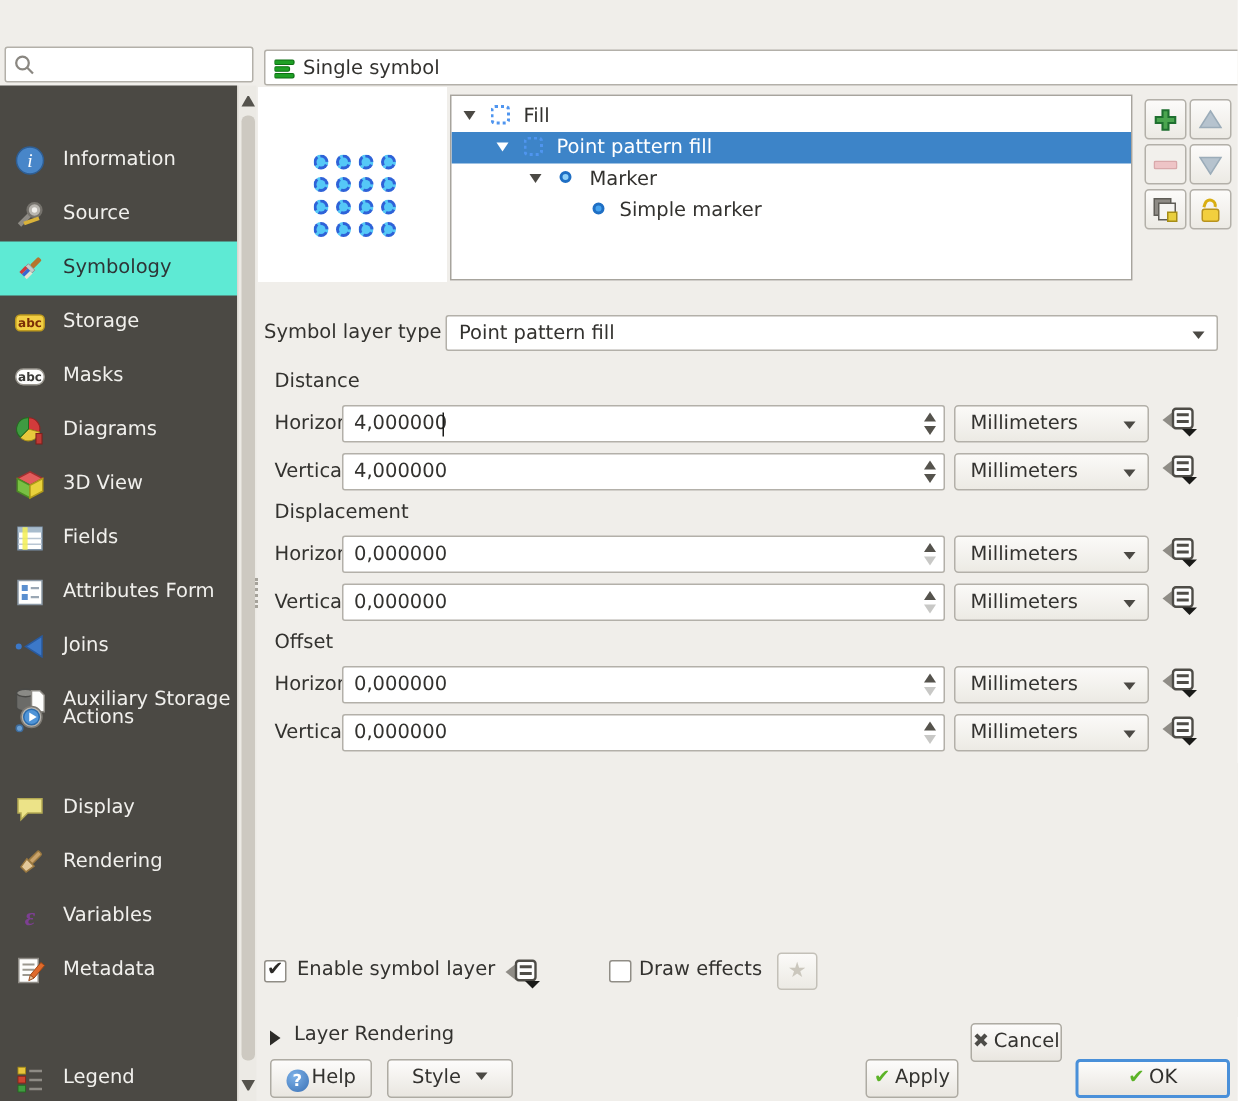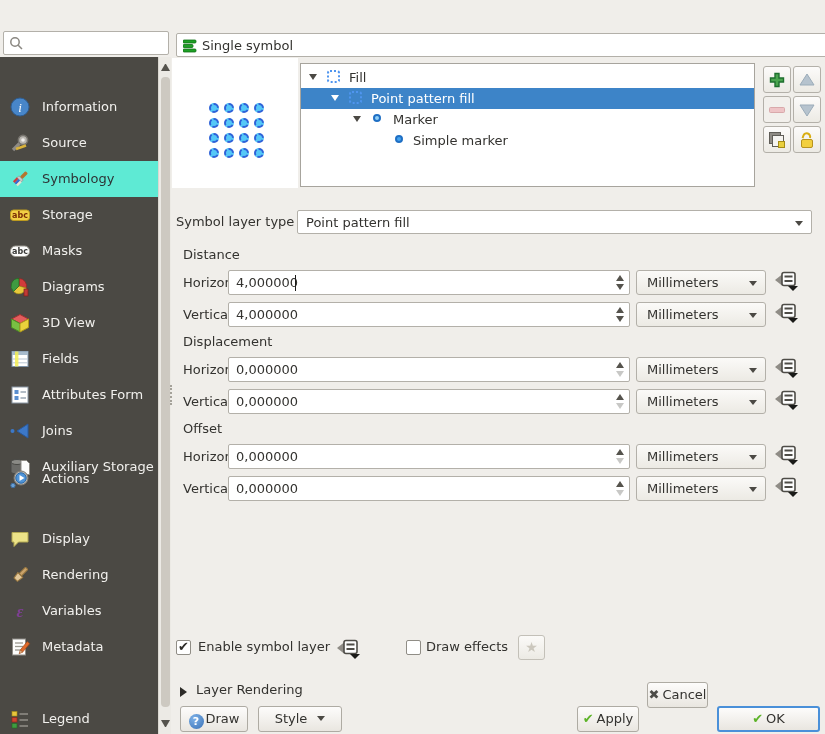--- a/index.html
+++ b/index.html
@@ -546,21 +546,21 @@
     <div class="checkbox" style="left:406px; top:610px"></div>
     <div class="row-label" style="left:426px; top:609px">Draw effects</div>
     <div class="star-btn" style="left:518px; top:605px">
       <span>★</span>
     </div>
 
     <div class="expander-tri" style="left:180px; top:657px"></div>
     <div class="row-label bold" style="left:196px; top:652px">Layer Rendering</div>
 
     <div class="push-btn" style="left:180px; top:676px; width:68px">
-      <span class="pb-inner"><span class="help-q">?</span><span>Draw</span></span>
+      <span class="pb-inner"><span class="help-q">?</span><span>Help</span></span>
     </div>
     <div class="push-btn" style="left:258px; top:676px; width:84px">
       <span class="pb-inner"><span>Style</span><span class="style-arrow"></span></span>
     </div>
     <div class="push-btn" style="left:577px; top:676px; width:62px">
       <span class="pb-inner"><span class="glyph-check">✔</span><span>Apply</span></span>
     </div>
     <div class="push-btn" style="left:647px; top:652px; width:61px">
       <span class="pb-inner"><span class="glyph-x">✖</span><span class="uf">Cancel</span></span>
     </div>

